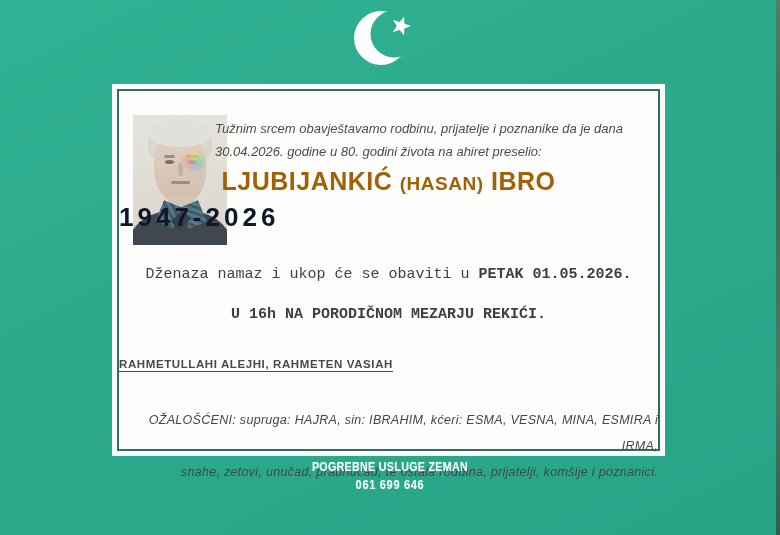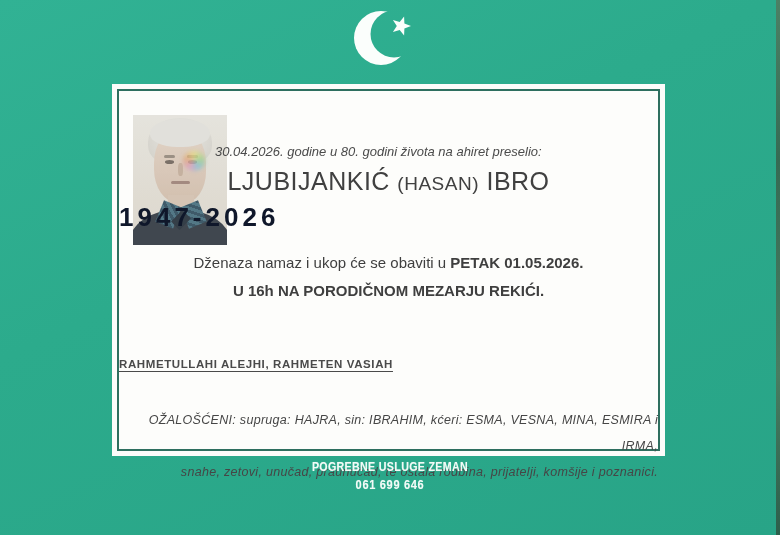--- a/index.html
+++ b/index.html
@@ -23,32 +23,32 @@
     position:absolute;left:5px;top:5px;right:5px;bottom:5px;
     border:2px solid #2e6f5f;background:#fdfdfb;
   }
   .txt{position:absolute;color:#474747;}
   .intro{
     left:96px;top:13px;width:430px;
     font-style:italic;font-size:13px;line-height:23px;color:#4b4b4b;
   }
   .name-line{
     left:0;right:0;top:76px;text-align:center;
-    font-weight:normal;color:#404040;font-size:25px;letter-spacing:.5px;
+    font-weight:bold;color:#a16207;font-size:25px;letter-spacing:.5px;
   }
   .name-father{font-size:19px;}
   .years{
     left:0;right:0;top:111px;
     font-weight:bold;color:#0f172a;font-size:26px;letter-spacing:4px;
   }
   .funeral{
     left:0;right:0;top:158px;text-align:center;
     font-size:15px;line-height:28px;color:#3f3f3f;
   }
-  .funeral p{margin:0;}
+  .funeral p{margin:12px;font-family:Liberation Mono, monospace;}
   .funeral .bold{font-weight:bold;}
   .prayer{
     left:0;right:0;top:267px;text-align:left;
     font-size:11.5px;letter-spacing:.6px;font-weight:600;color:#4a4a4a;
     text-decoration:underline;text-underline-offset:3px;
   }
   .mourners{
     left:0;right:0;top:303px;text-align:right;
     font-style:italic;font-size:12.5px;line-height:26px;
     letter-spacing:.3px;color:#464646;
@@ -123,21 +123,21 @@
       <div class="mouth"></div>
       <div class="neck"></div>
       <div class="jacket"></div>
       <div class="collar l"></div>
       <div class="collar r"></div>
       <div class="shirt-v"></div>
       <div class="rainbow"></div>
     </div>
 
     <p class="txt intro">
-      <br>
+      <span>Tužnim srcem obavještavamo rodbinu, prijatelje i poznanike da je dana</span><br>
       <span>30.04.2026. godine u 80. godini  života na ahiret preselio:</span>
     </p>
 
     <div class="txt name-line">
       <span>LJUBIJANKIĆ</span>
       <span class="name-father">(HASAN)</span>
       <span>IBRO</span>
     </div>
 
     <div class="txt years">1947-2026</div>

